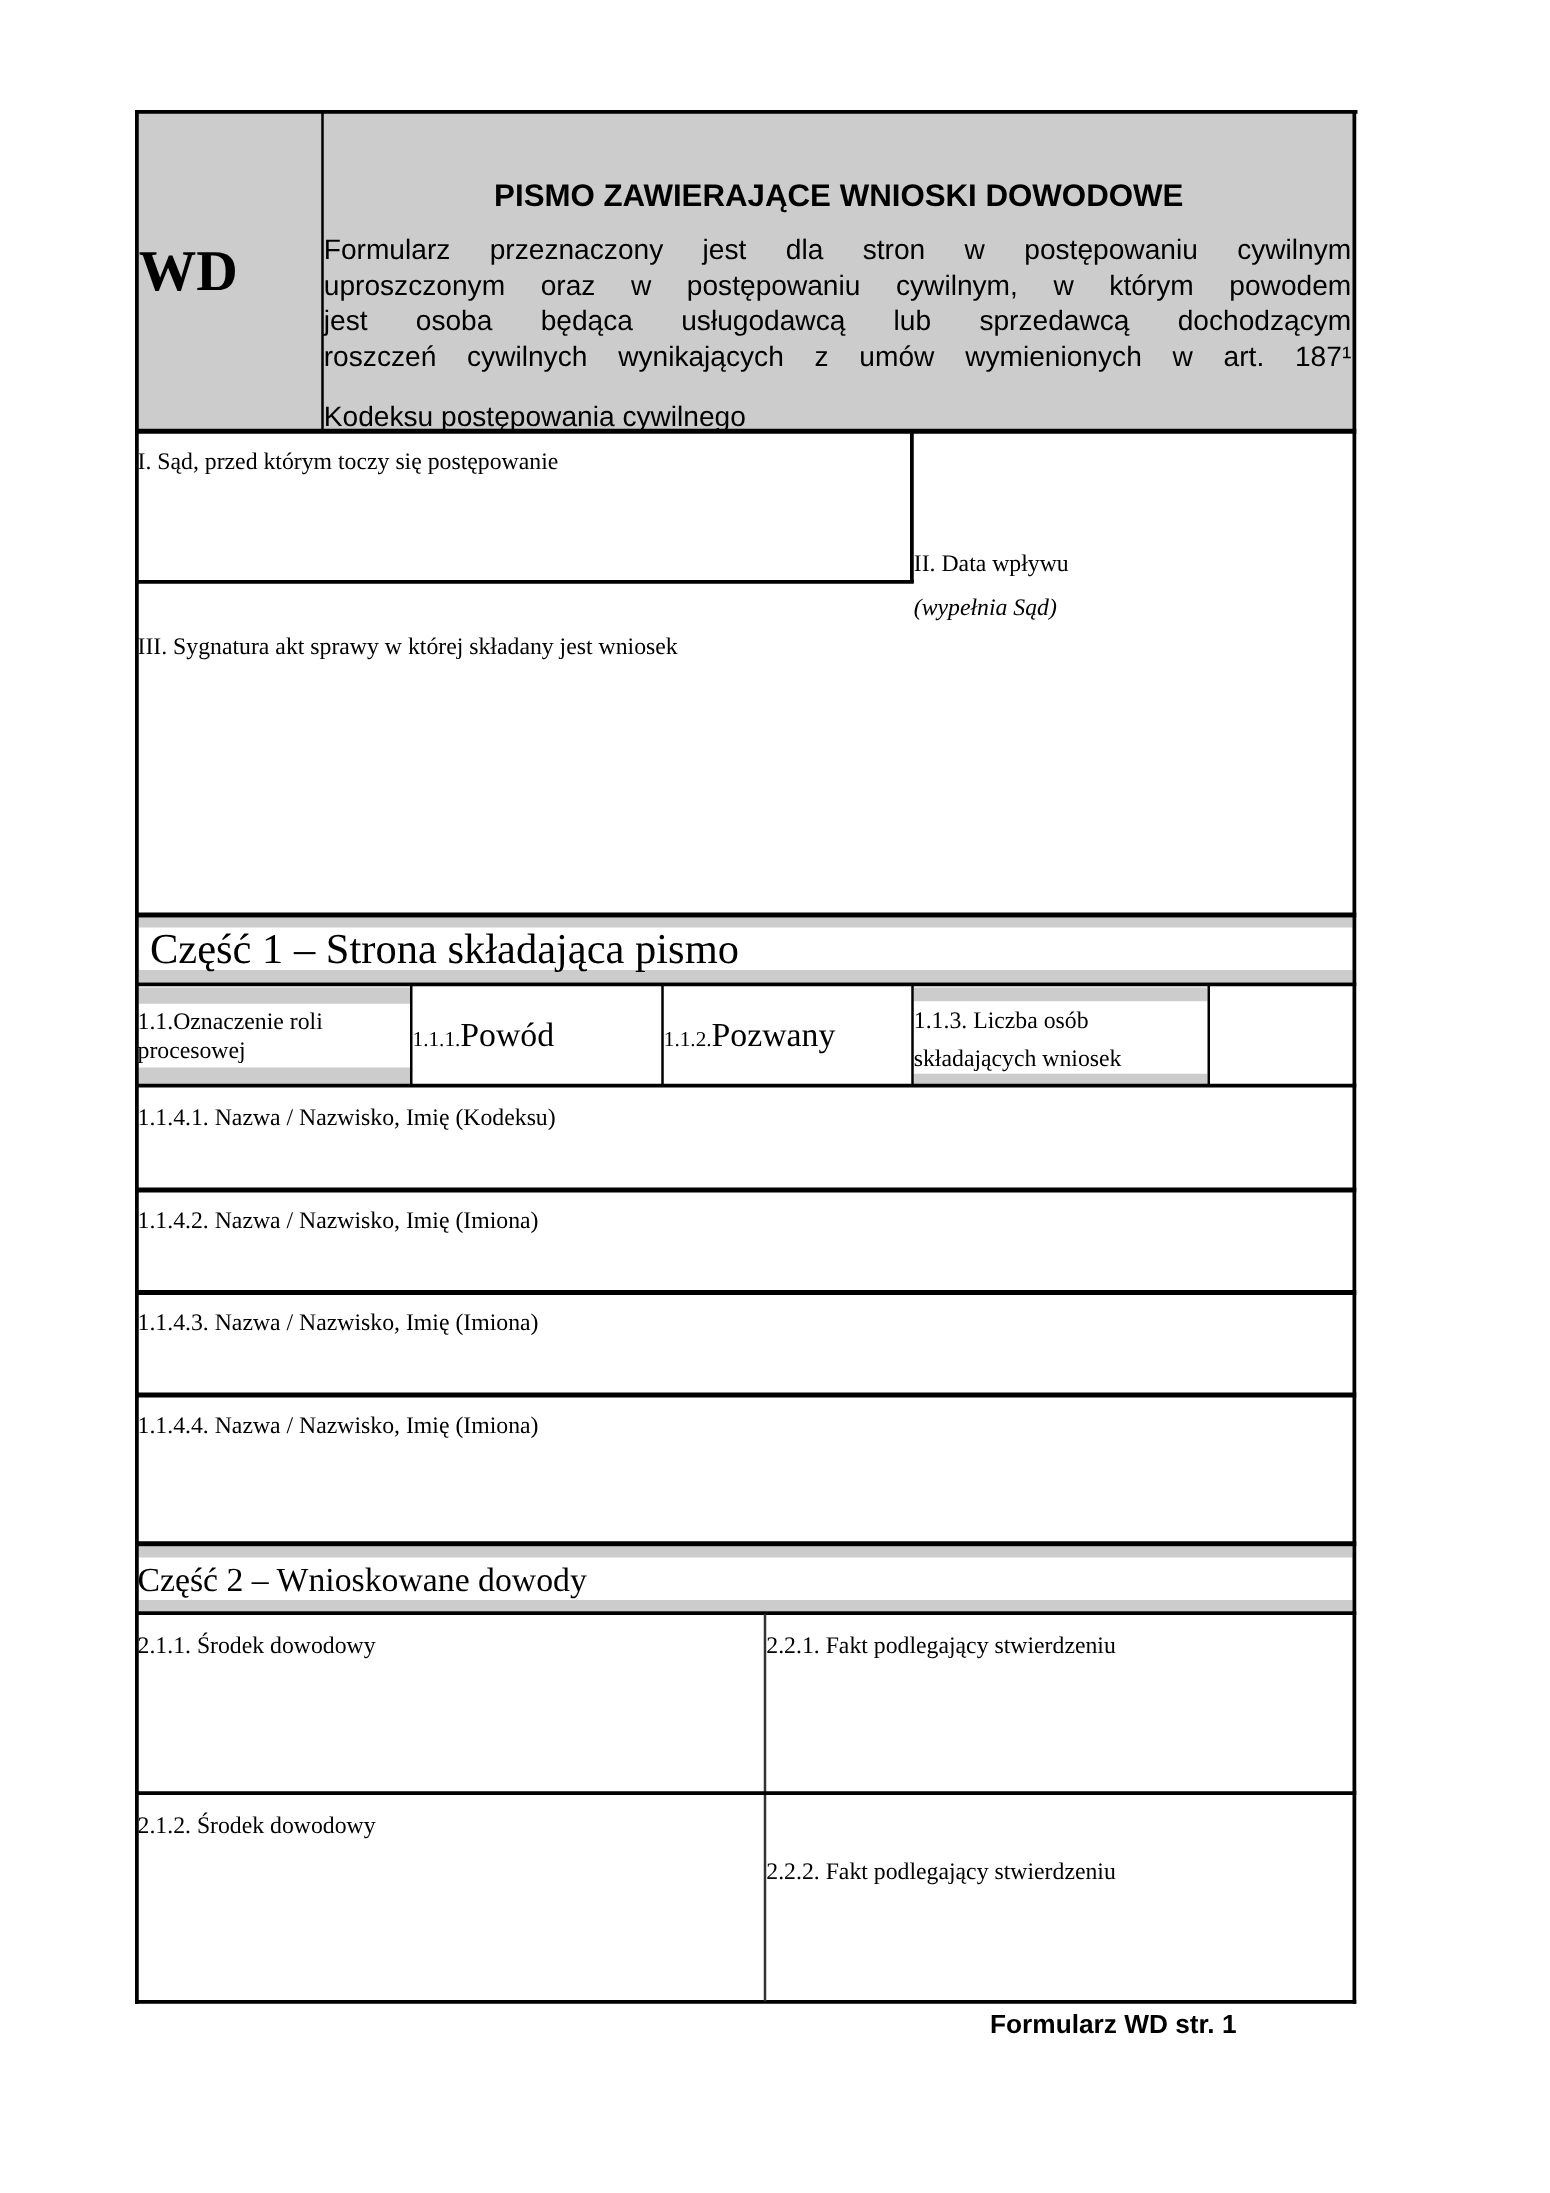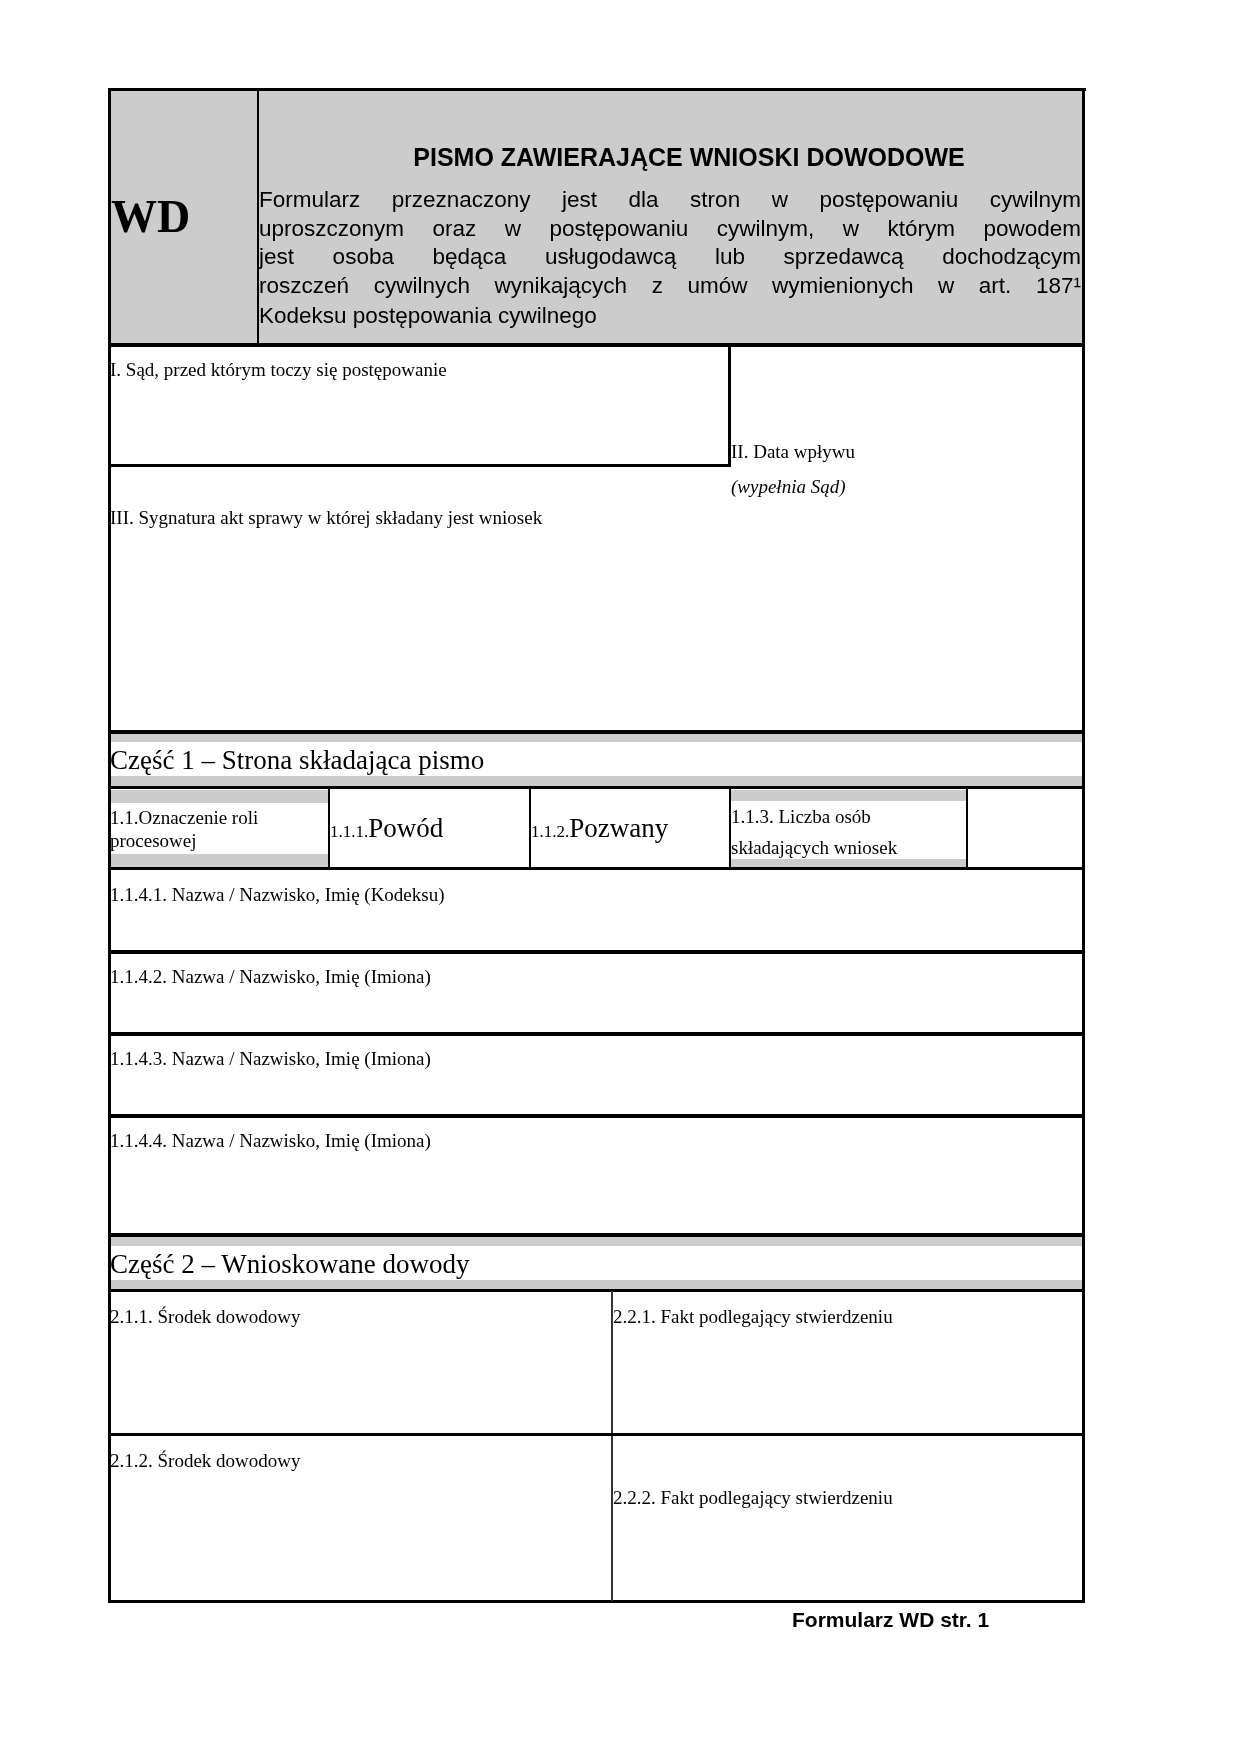--- a/index.html
+++ b/index.html
@@ -13,43 +13,43 @@
   .field-label { font-size:19px; line-height:22px; white-space:nowrap; }
   .input-area { position:absolute; background:transparent; cursor:text; }
 </style>
 </head>
 <body>
 
 <div class="abs gray" style="left:109px; top:89px; width:975px; height:255px;"></div>
 
 <div class="abs serif" style="left:111px; top:192px; font-size:46px; font-weight:bold; line-height:50px;">WD</div>
 
-<div class="abs sans" style="left:258px; top:142px; width:826px; text-align:center; font-size:25px; font-weight:bold; line-height:30px;margin-left:18px;">PISMO ZAWIERAJĄCE WNIOSKI DOWODOWE</div>
+<div class="abs sans" style="left:258px; top:142px; width:826px; text-align:center; font-size:25px; font-weight:bold; line-height:30px;">PISMO ZAWIERAJĄCE WNIOSKI DOWODOWE</div>
 
 <div class="abs sans" style="left:259px; top:186px; width:822px; font-size:22.5px; line-height:28.5px;">
   <div style="text-align:justify; text-align-last:justify; white-space:nowrap;">Formularz przeznaczony jest dla stron w postępowaniu cywilnym</div>
   <div style="text-align:justify; text-align-last:justify; white-space:nowrap;">uproszczonym oraz w postępowaniu cywilnym, w którym powodem</div>
   <div style="text-align:justify; text-align-last:justify; white-space:nowrap;">jest osoba będąca usługodawcą lub sprzedawcą dochodzącym</div>
   <div style="text-align:justify; text-align-last:justify; white-space:nowrap;">roszczeń cywilnych wynikających z umów wymienionych w art. 187¹</div>
-  <div style="margin-top:2px;">Kodeksu postępowania cywilnego</div>
+  <div style="margin-top:20px;">Kodeksu postępowania cywilnego</div>
 </div>
 
 <div class="abs serif field-label" style="left:110px; top:359px;">I. Sąd, przed którym toczy się postępowanie</div>
 <div class="input-area" style="left:112px; top:385px; width:614px; height:78px;"></div>
 
 <div class="abs serif field-label" style="left:731px; top:441px;">II. Data wpływu</div>
 <div class="abs serif field-label" style="left:731px; top:476px; font-style:italic;">(wypełnia Sąd)</div>
 <div class="input-area" style="left:733px; top:349px; width:348px; height:88px;"></div>
 
 <div class="abs serif field-label" style="left:110px; top:507px;">III. Sygnatura akt sprawy w której składany jest wniosek</div>
 <div class="input-area" style="left:112px; top:562px; width:969px; height:166px;"></div>
 
 <div class="abs gray" style="left:111px; top:734px; width:971px; height:8px;"></div>
 <div class="abs gray" style="left:111px; top:776px; width:971px; height:10px;"></div>
-<div class="abs serif" style="left:110px; top:744px; font-size:27px; line-height:32px; white-space:nowrap;">Część 1 – Strona składająca pismo</div>
+<div class="abs serif" style="left:120px; top:744px; font-size:34px; line-height:32px; white-space:nowrap;">Część 1 – Strona składająca pismo</div>
 
 <div class="abs gray" style="left:111px; top:790px; width:217px; height:13px;"></div>
 <div class="abs gray" style="left:111px; top:854px; width:217px; height:14px;"></div>
 <div class="abs serif" style="left:110px; top:806px; font-size:19px; line-height:23px;">
   <div>1.1.Oznaczenie roli</div>
   <div>procesowej</div>
 </div>
 
 <div class="abs serif" style="left:330px; top:788px; width:198px; height:80px; padding-top:25px; white-space:nowrap; cursor:pointer;">
   <span style="font-size:17px;text-align:right;">1.1.1.</span><span style="font-size:27px;">Powód</span>

